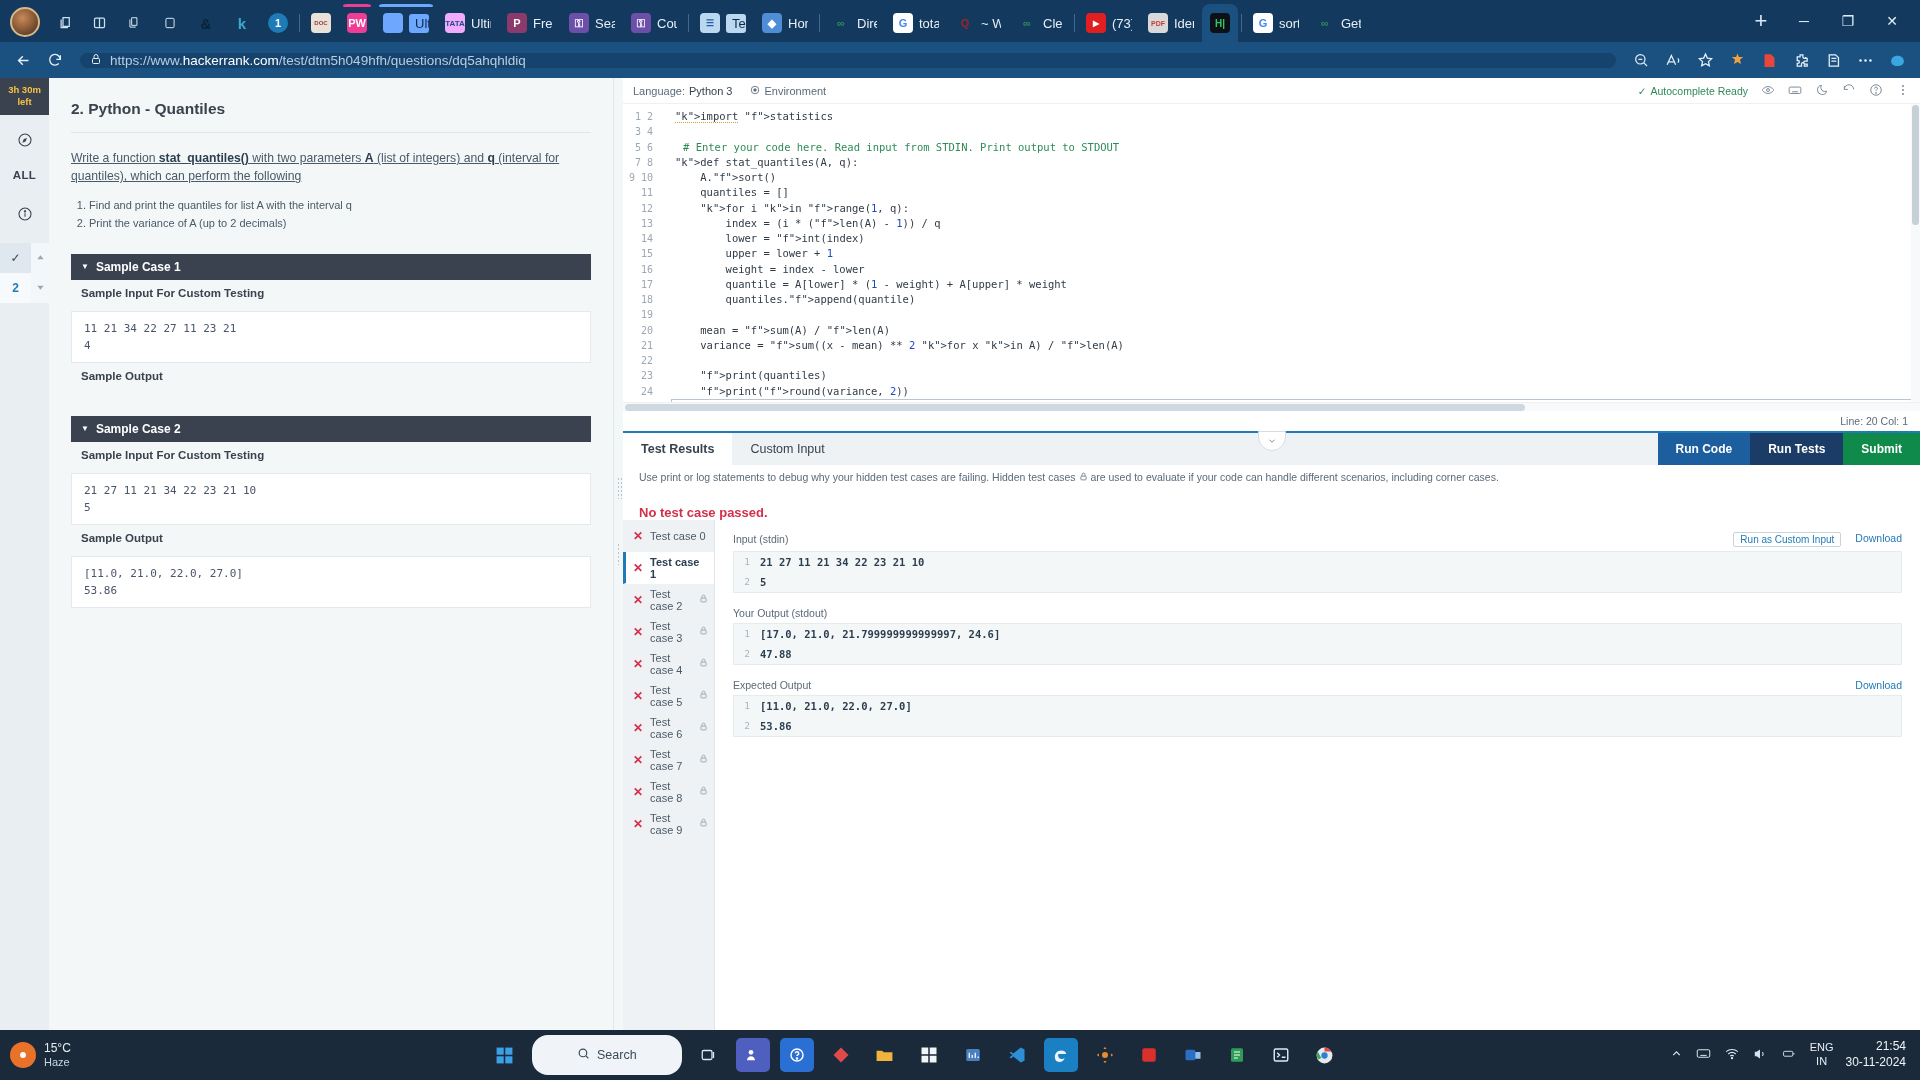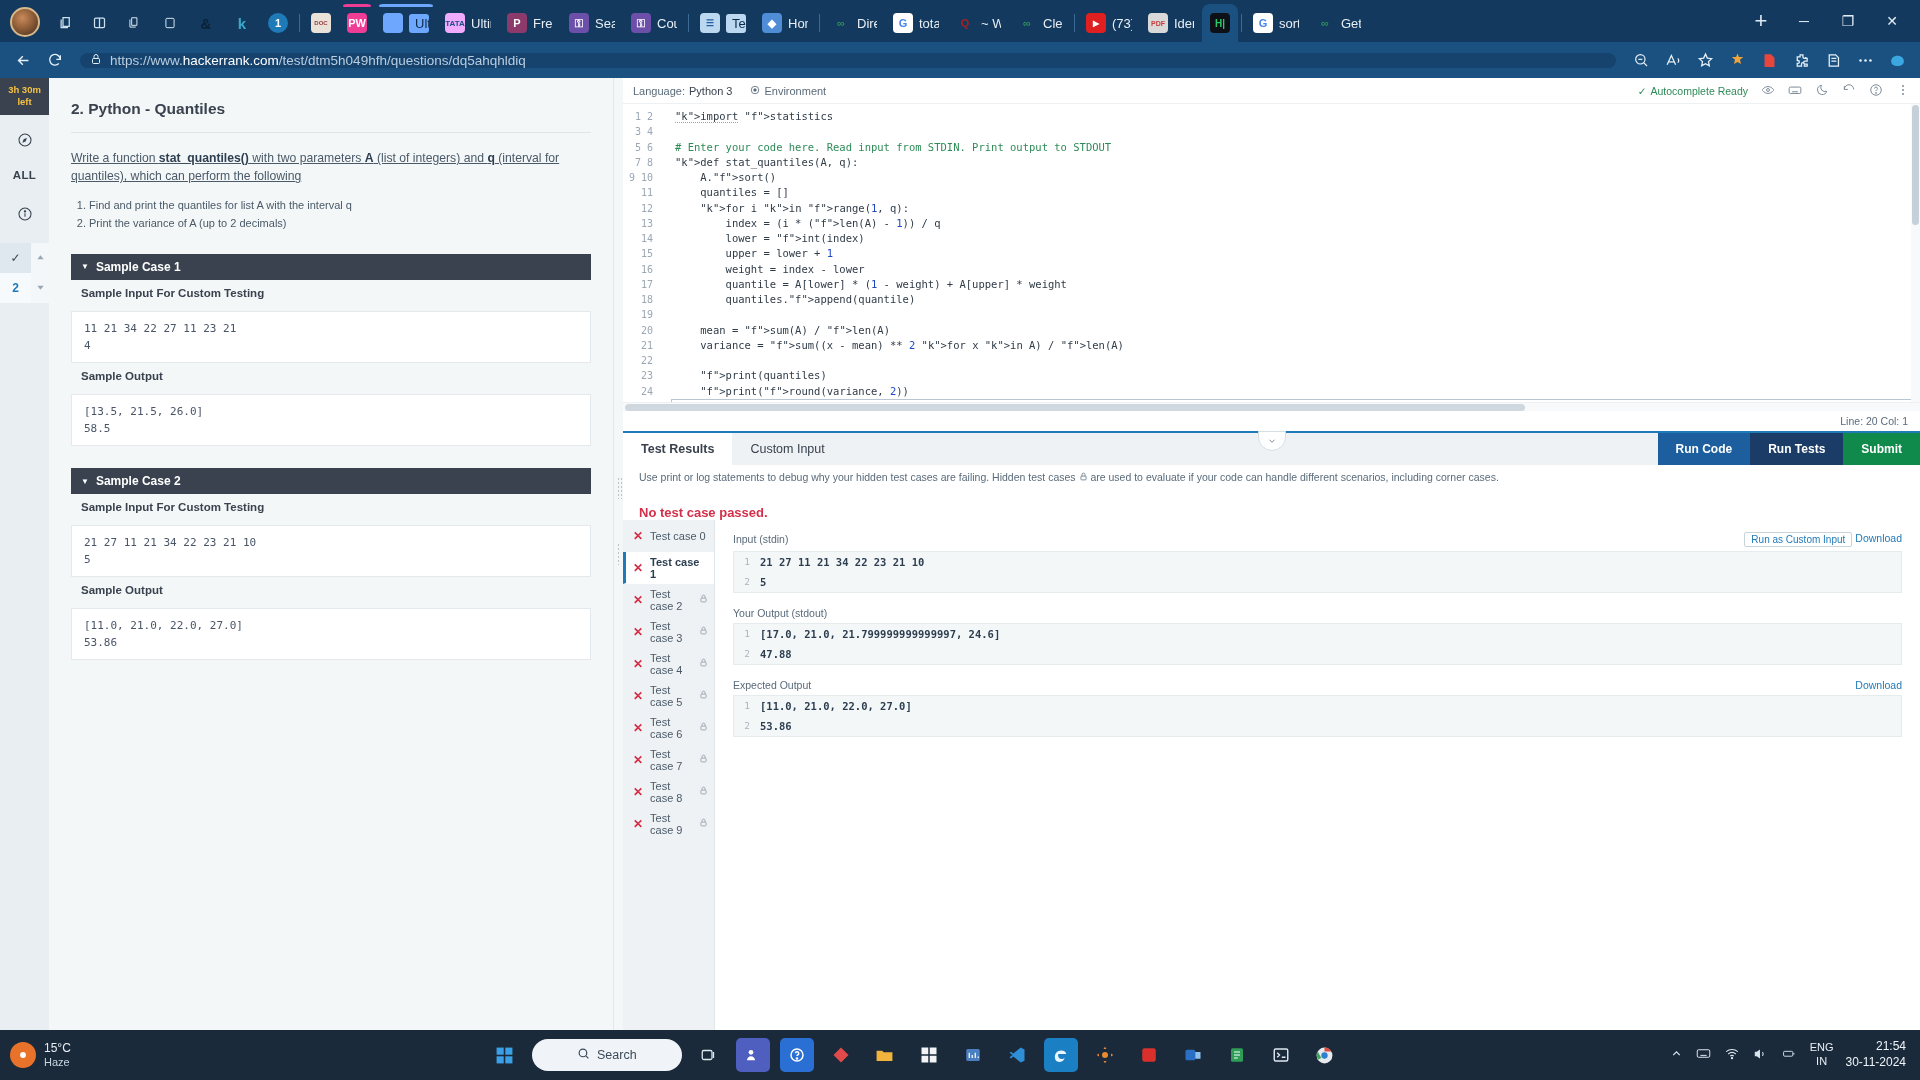--- a/index.html
+++ b/index.html
@@ -257,21 +257,21 @@
     padding: 5px 0 0 4px;
     font-family: "DejaVu Sans Mono", monospace;
     font-size: 10.5px;
     line-height: 15.25px;
     white-space: pre;
     color: #2f3b47;
     overflow: hidden;
     position: relative;
   }
   #code-lines .n { color: #1f48c4; }
-  #code-lines .c { color: #2e8b57; }
+  #code-lines .c { color: #2e8b57; margin-left: 8px; }
   #code-scroll-v {
     position: absolute; right: 0; top: 0; width: 9px; height: 100%;
     background: #f7f9fa;
   }
   #code-scroll-v .thumb { width: 7px; margin: 1px; height: 120px; background: #c6d0d8; border-radius: 4px; }
   #code-hscroll {
     height: 9px; background: #f7f9fa; border-top: 1px solid #eef1f3;
   }
   #code-hscroll .thumb { height: 7px; margin: 1px 0 0 2px; width: 900px; background: #cfd8df; border-radius: 4px; }
   #line-col {
@@ -337,21 +337,21 @@
   }
   .tc-item.active { background: #fff; font-weight: bold; border-left: 3px solid #1f7ab8; padding-left: 7px; color:#2c3e50; }
   .tc-x { color: #d32f4a; font-size: 12px; font-weight: bold; }
   .tc-lock { margin-left: auto; color: #8a97a4; font-size: 10px; }
 
   #testcase-detail { flex: 1; padding: 12px 18px; overflow: hidden; min-width: 0; }
   .io-head {
     display: flex; align-items: baseline;
     font-size: 10.5px; color: #5a6b7a; margin-bottom: 4px;
   }
-  .io-head .links { margin-left: auto; display: flex; gap: 3px; }
+  .io-head .links { margin-left: auto; display: flex; gap: 14px; }
   .io-head .links a { color: #1f7ab8; text-decoration: none; font-size: 10.5px; }
   .io-box {
     background: #f4f7f8;
     border: 1px solid #e6ebee;
     font-family: "DejaVu Sans Mono", monospace;
     font-size: 10.5px;
     color: #2c3e50;
     margin-bottom: 14px;
   }
   .io-row { display: flex; padding: 4px 0; }
@@ -388,21 +388,21 @@
   }
   #weather .wtxt { font-size: 12px; line-height: 1.25; }
   #weather .wtxt .sub { font-size: 11px; color: #c9d6e2; }
   #tb-center { flex: 1; display: flex; align-items: center; justify-content: center; gap: 10px; }
   .tbicon {
     width: 34px; height: 34px; border-radius: 5px;
     display: flex; align-items: center; justify-content: center;
     font-size: 15px; color: #fff; position: relative;
   }
   #tb-search {
-    height: 32px; width: 150px; border-radius: 16px;
+    height: 40px; width: 150px; border-radius: 16px;
     background: #f0f4f8; color: #3b4a58;
     display: flex; align-items: center; justify-content: center; gap: 7px;
     font-size: 12.5px;
   }
   #tb-right { display: flex; align-items: center; gap: 12px; }
   #tb-right .sysico { color: #dbe6f0; font-size: 13px; }
   #lang-box { font-size: 11px; line-height: 1.25; text-align: center; color: #e8eef5; }
   #clock { font-size: 12px; line-height: 1.3; text-align: right; color: #eef4f9; padding-right: 4px; }
 </style>
 </head>
@@ -671,22 +671,20 @@
         </ol>
       <div id="sample-cases">
           <div class="sc-header">
             <span class="sc-caret">▼</span>
             <span>Sample Case 1</span>
           </div>
           <div class="sc-sub">Sample Input For Custom Testing</div>
           <div class="sc-pre">11 21 34 22 27 11 23 21
 4</div>
           <div class="sc-sub">Sample Output</div>
-          <div class="sc-pre">[13.5, 21.5, 26.0]
-58.5</div>
           <div class="sc-header">
             <span class="sc-caret">▼</span>
             <span>Sample Case 2</span>
           </div>
           <div class="sc-sub">Sample Input For Custom Testing</div>
           <div class="sc-pre">21 27 11 21 34 22 23 21 10
 5</div>
           <div class="sc-sub">Sample Output</div>
           <div class="sc-pre">[11.0, 21.0, 22.0, 27.0]
 53.86</div>

